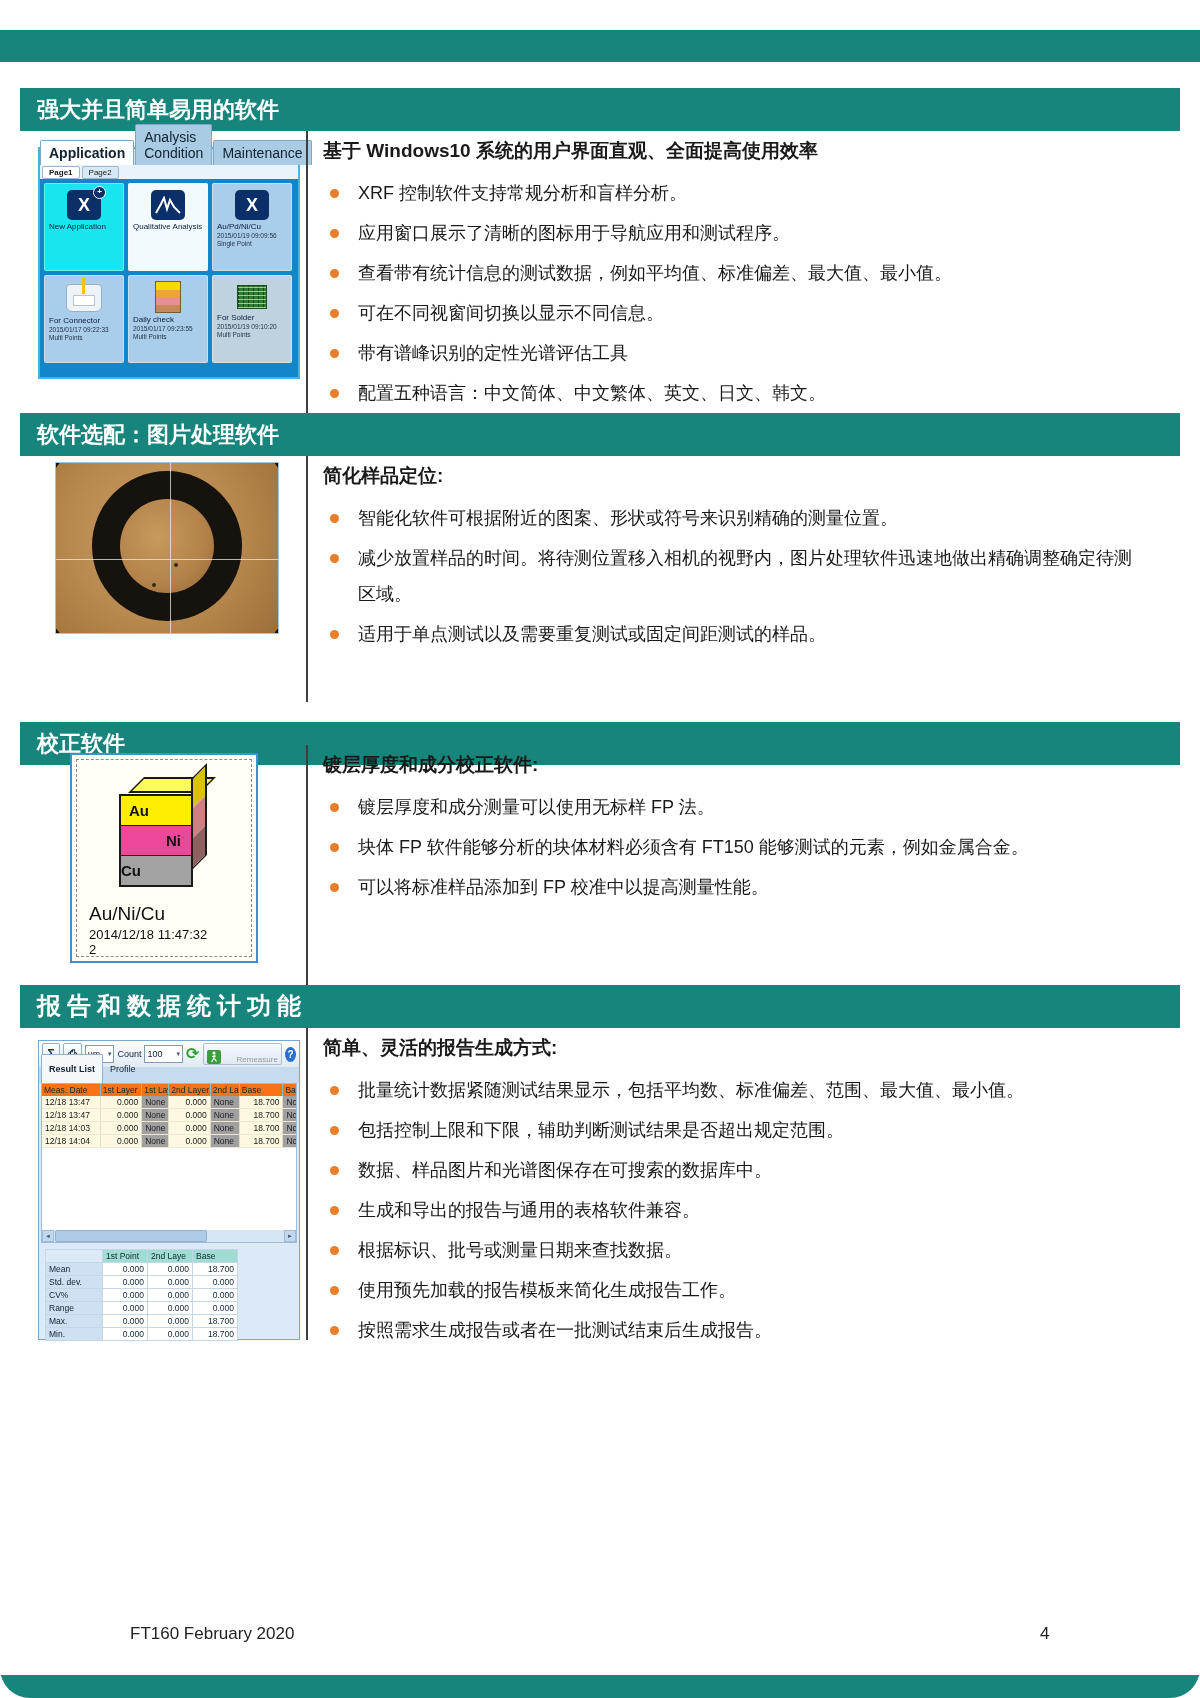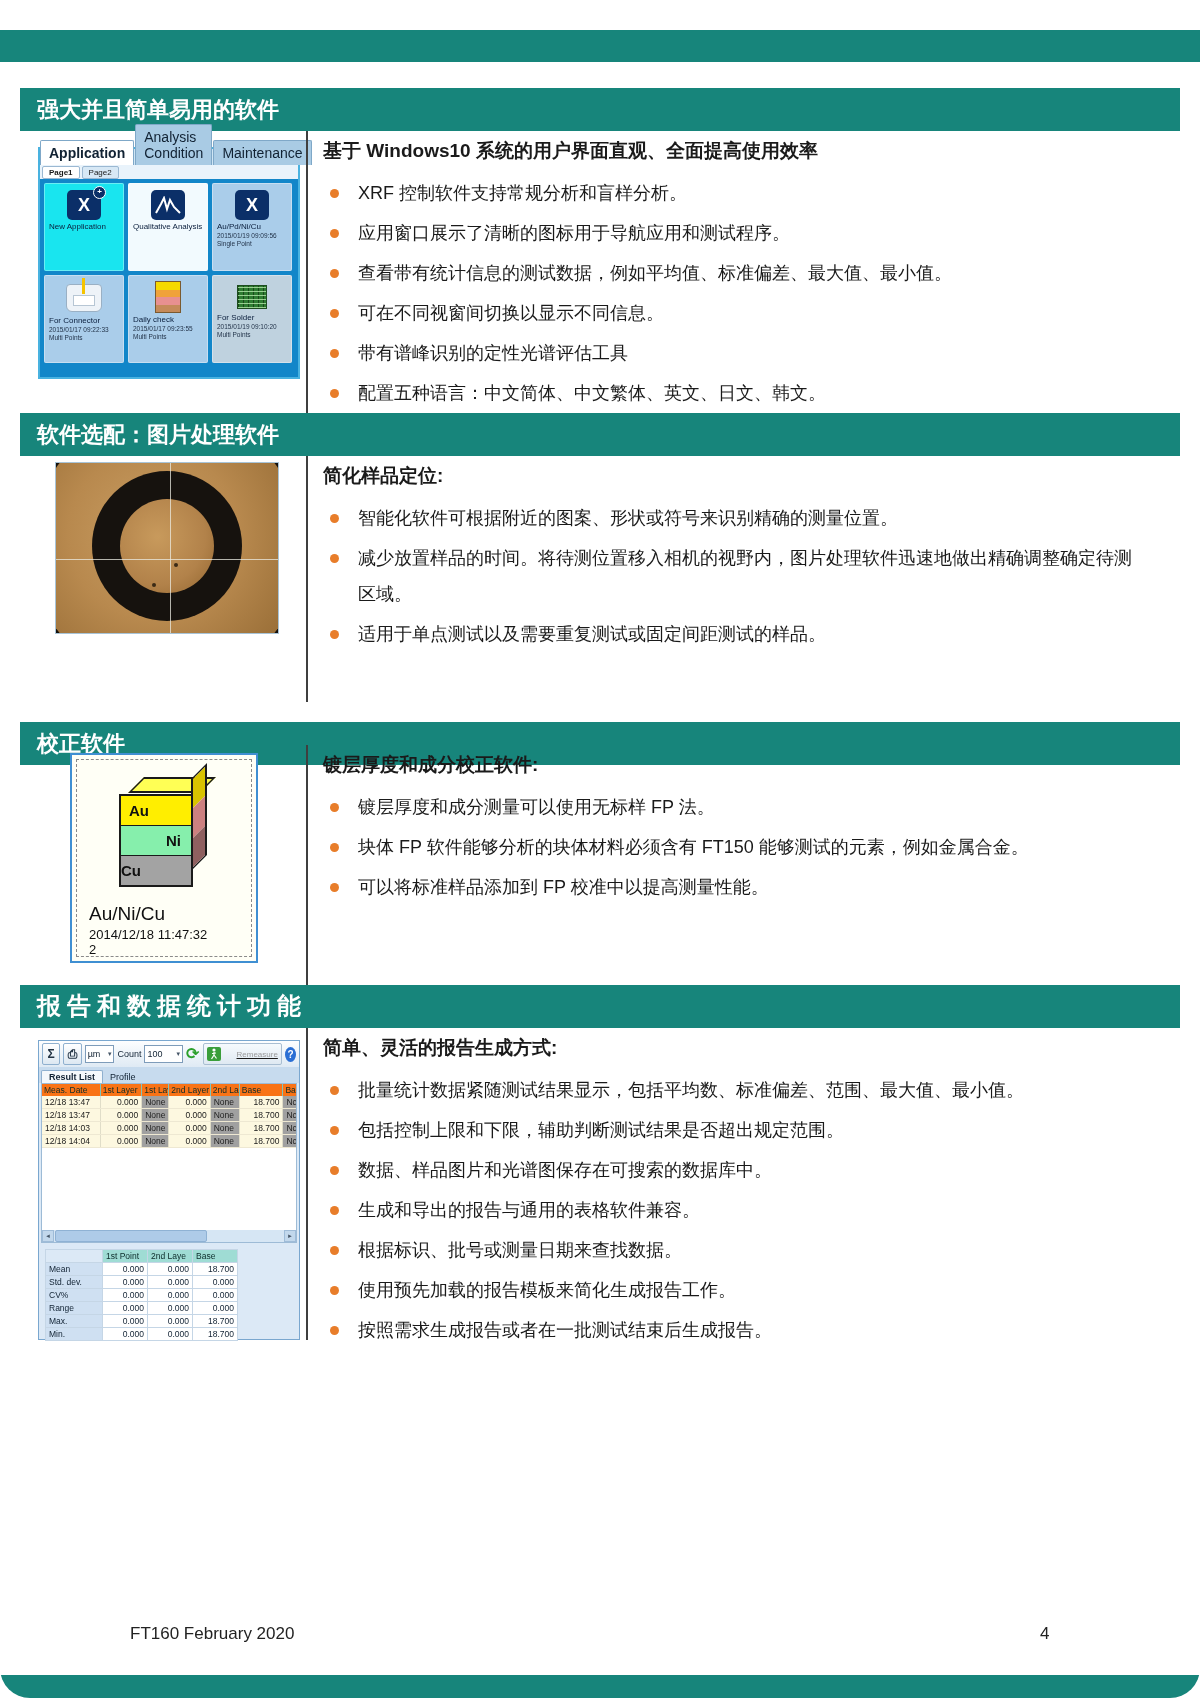--- a/index.html
+++ b/index.html
@@ -72,21 +72,21 @@
   
   .cal-tile{position:absolute;left:50px;top:8px;width:188px;height:210px;background:#fffff6;
       border:2px solid #3F8FD2;box-sizing:border-box;}
   .cal-inner{position:absolute;left:4px;top:4px;right:4px;bottom:4px;border:1px dashed #8a8a8a;padding:10px 10px;box-sizing:border-box;}
   .box3d{position:relative;margin:24px 0 0 32px;width:100px;height:95px;}
   .box-front{position:absolute;left:0;top:0;width:74px;height:93px;border:2px solid #1a1a1a;box-sizing:border-box;
       display:flex;flex-direction:column;}
   .band{flex:1;display:flex;align-items:center;font-size:15px;font-weight:bold;color:#111;border-bottom:1px solid #1a1a1a;}
   .band:last-child{border-bottom:none;}
   .band.au{background:#FFEE00;padding-left:8px;}
-  .band.ni{background:#86efac;justify-content:flex-end;padding-right:10px;}
+  .band.ni{background:#ec4899;justify-content:flex-end;padding-right:10px;}
   .band.cu{background:#a3a3a3;padding-left:0;}
   .box-top{position:absolute;left:9px;top:-17px;width:72px;height:16px;background:#ffff55;
       border:2px solid #1a1a1a;box-sizing:border-box;transform:skewX(-45deg);transform-origin:bottom left;}
   .box-side{position:absolute;left:72px;top:-15px;width:16px;height:92px;transform:skewY(-45deg);
       transform-origin:top left;border:2px solid #1a1a1a;box-sizing:border-box;display:flex;flex-direction:column;}
   .box-side i{flex:1;}
   .bs-au{background:#d9c300;}.bs-ni{background:#cc8080;}.bs-cu{background:#8f6060;}
   .cal-label{font-size:19px;color:#111;margin:14px 0 2px 2px;}
   .cal-date{font-size:13px;color:#111;margin-left:2px;}
   .cal-count{font-size:13px;color:#111;margin-left:2px;}
@@ -98,28 +98,28 @@
       background:linear-gradient(#fdfeff,#dfeaf4);}
   .tb-btn{width:22px;height:20px;border:1px solid #8fb0cf;border-radius:2px;background:linear-gradient(#ffffff,#dde8f2);
       display:flex;align-items:center;justify-content:center;font-size:12px;font-weight:bold;color:#234;}
   .tb-sel{height:16px;border:1px solid #7e9cba;background:#fff;display:flex;align-items:center;
       justify-content:space-between;padding:0 2px;font-size:9px;color:#123;}
   .sel-unit{width:32px;}
   .sel-count{width:44px;}
   .tb-arrow{font-size:7px;color:#456;}
   .tb-label{font-size:9px;color:#123;}
   .tb-refresh{color:#2ca02c;font-size:16px;font-weight:bold;line-height:16px;}
-  .tb-remeasure{display:flex;align-items:center;gap:16px;height:20px;padding:0 3px;border:1px solid #a9bed2;
-      border-radius:2px;background:linear-gradient(#f6fafd,#dfe9f2);text-decoration:underline;}
+  .tb-remeasure{display:flex;align-items:flex-end;gap:16px;height:20px;padding:0 3px;border:1px solid #a9bed2;
+      border-radius:2px;background:linear-gradient(#f6fafd,#dfe9f2);}
   .walker{width:14px;height:14px;background:#3a9e3a;border-radius:2px;display:flex;align-items:center;justify-content:center;}
   .rm-text{font-size:8px;color:#9a9a9a;}
   .tb-help{width:15px;height:15px;border-radius:50%;background:#2b6fd4;color:#fff;font-size:10px;font-weight:bold;
       display:flex;align-items:center;justify-content:center;}
   .rp-tabs{display:flex;height:16px;align-items:flex-end;background:#c7dbee;padding-left:2px;}
-  .rp-tab{padding:1px 7px;font-size:9px;color:#123;}
+  .rp-tab{padding:9px 7px;font-size:9px;color:#123;}
   .rp-tab.active{background:#f4f8fb;border:1px solid #8fb0cf;border-bottom:none;border-radius:2px 2px 0 0;font-weight:bold;}
   .rp-tablewrap{background:#fff;margin:0 2px;height:158px;position:relative;border:1px solid #9dbbd6;overflow:hidden;}
   table.res{border-collapse:collapse;table-layout:fixed;width:256px;}
   table.res th{background:#f97316;color:#0c2c2a;font-size:8.5px;font-weight:normal;text-align:left;
       padding:1px 2px;border-right:1px solid #7fc4bb;white-space:nowrap;overflow:hidden;}
   table.res td{font-size:8.5px;padding:1px 3px;border-right:1px solid #e0ddc8;border-bottom:1px solid #eee8d2;
       white-space:nowrap;overflow:hidden;}
   .c-date{background:#fdf8e0;}
   .c-num{background:#fdf8e0;text-align:right;}
   .c-none{background:#A0A0A0;color:#222;}

